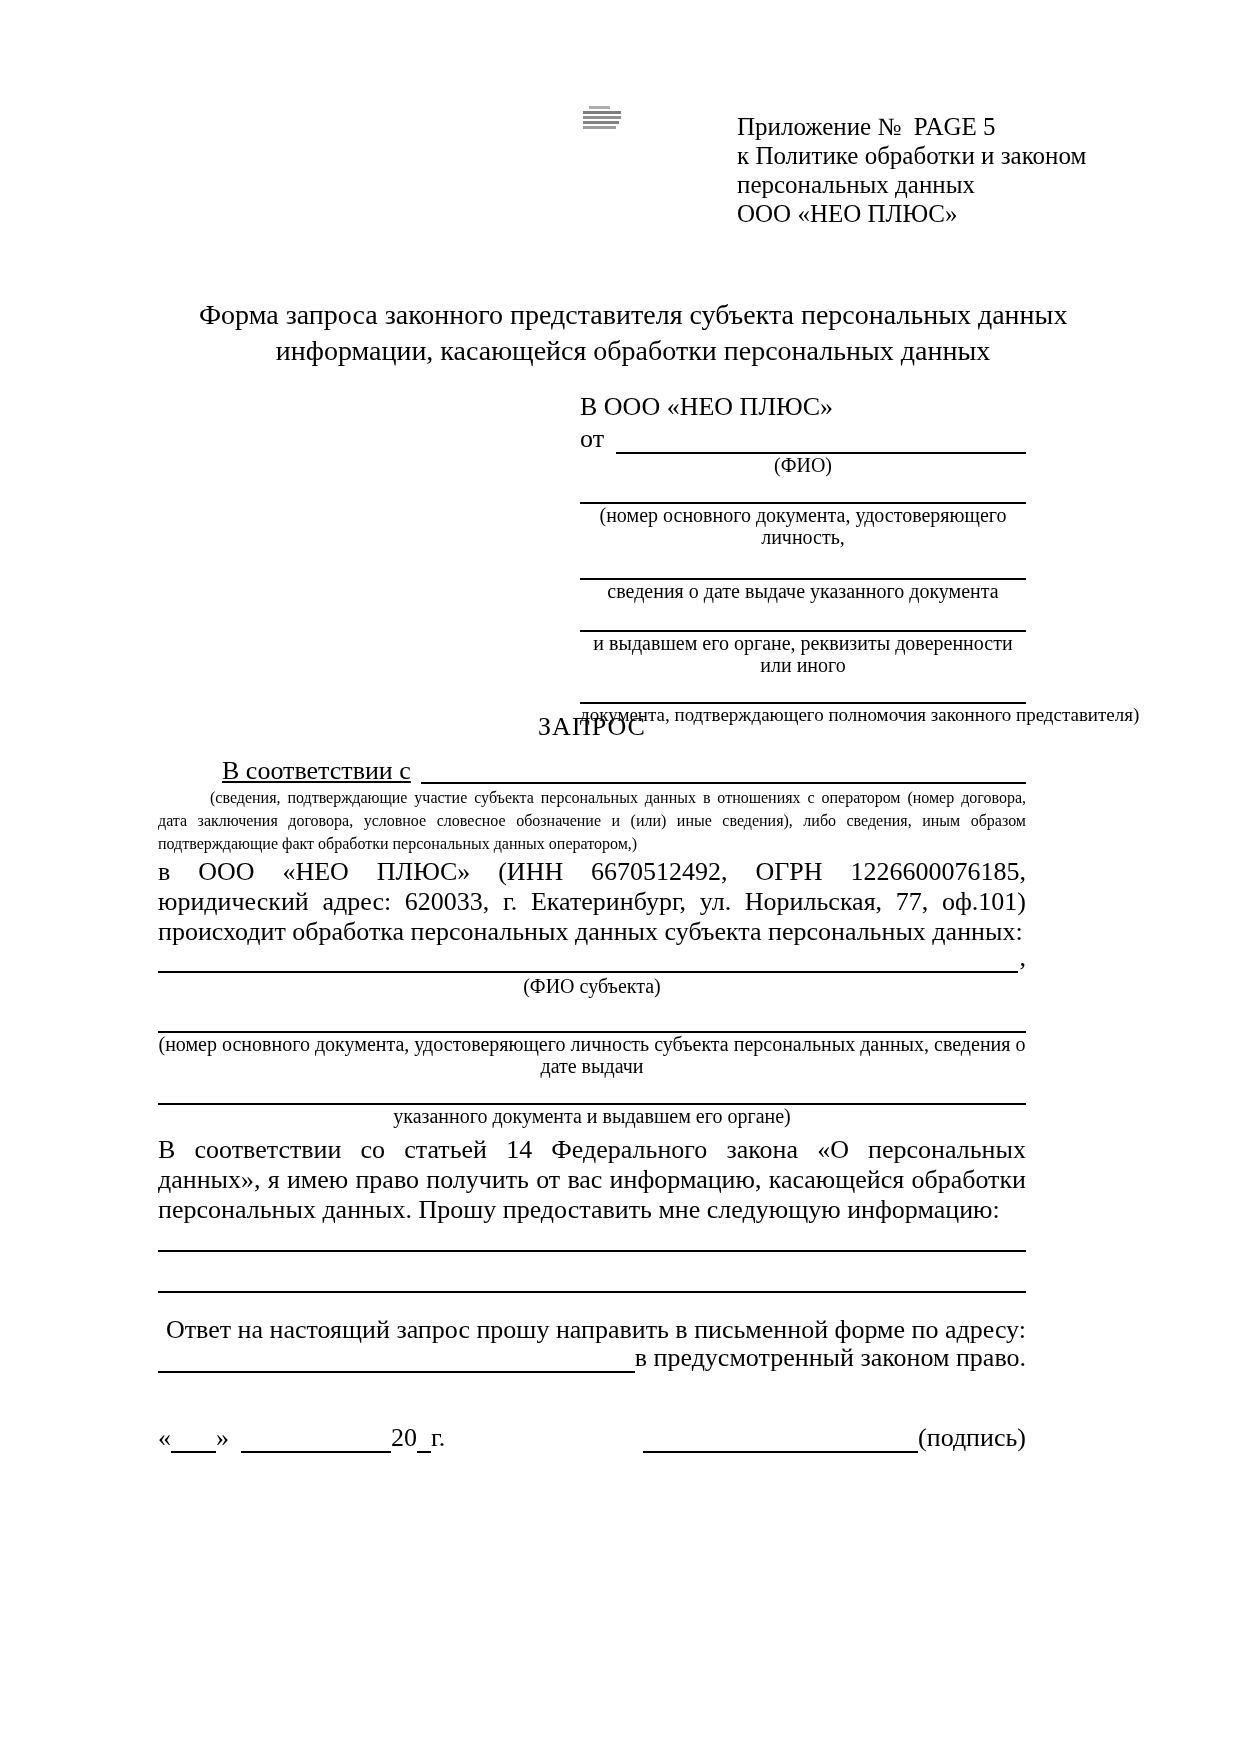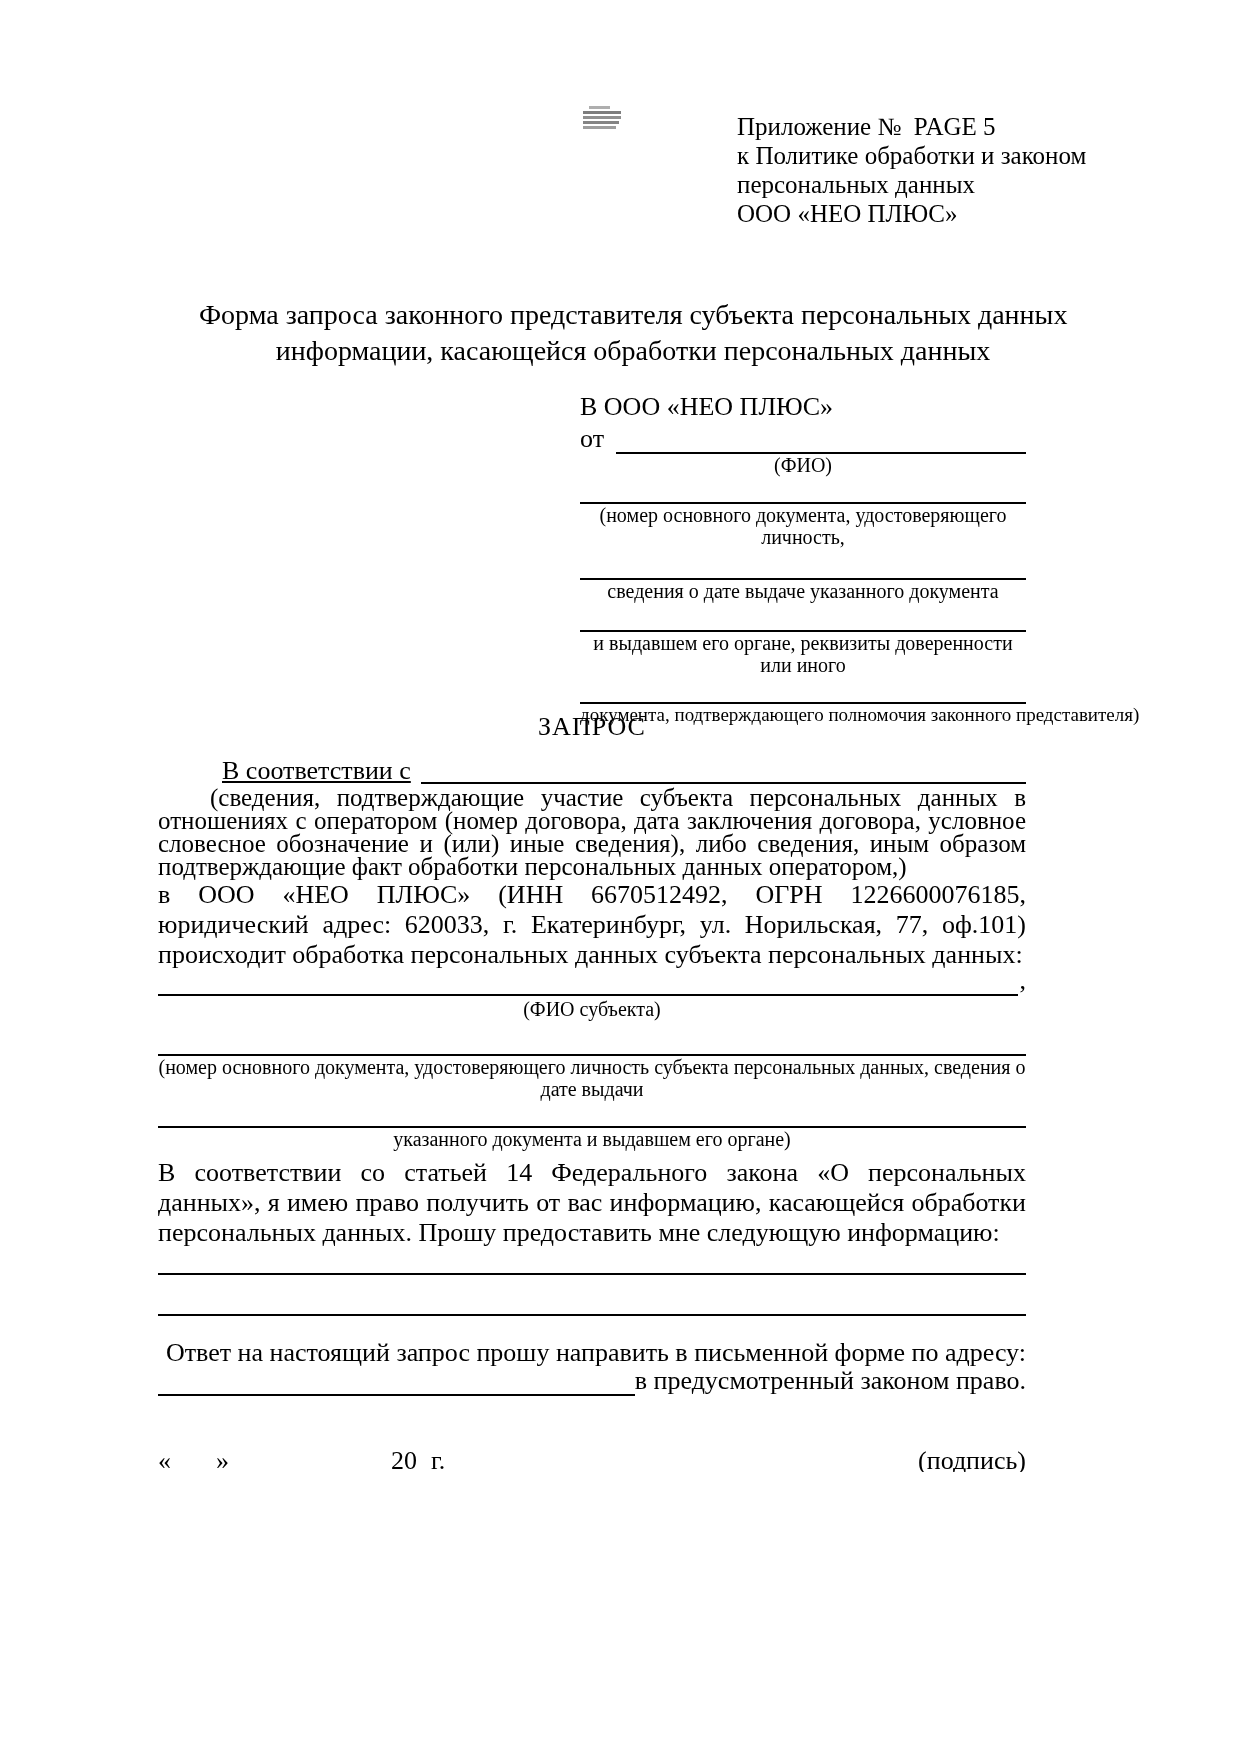--- a/index.html
+++ b/index.html
@@ -34,21 +34,21 @@
   .addr .b1 { height:24px; margin-top:4px; }
   .addr .b2 { height:22px; margin-top:10px; }
   .addr .b3 { height:22px; margin-top:8px; }
   .addr .b4 { height:22px; margin-top:6px; }
   .addr .cap4 { white-space:nowrap; font-size:19px; }
 
   .main { position:absolute; left:158px; top:712px; width:868px; font-size:26px; }
   .h-zapros { text-align:center; font-size:26px; line-height:30px; letter-spacing:1px; }
   .intro-row { display:flex; margin-top:14px; height:28px; }
   .intro-label { padding-left:64px; padding-right:10px; white-space:nowrap;text-decoration:underline; }
-  .fine-print { font-size:25px; line-height:23px; text-align:justify; text-indent:52px; margin-top:2px; }
+  .fine-print { font-size:16px; line-height:23px; text-align:justify; text-indent:52px; margin-top:2px; }
   .par { line-height:30px; text-align:justify; }
   .op-par { margin-top:2px; }
   .comma-row { display:flex; align-items:flex-end; height:26px; }
   .comma-row .comma { flex:0 0 auto; padding-left:2px; }
   .sub-cap { margin-top:2px; }
   .sb1 { height:24px; margin-top:12px; }
   .sb2 { height:22px; margin-top:6px; }
   .law-par { margin-top:8px; }
   .wide-b1 { height:27px; }
   .wide-b2 { height:41px; }

